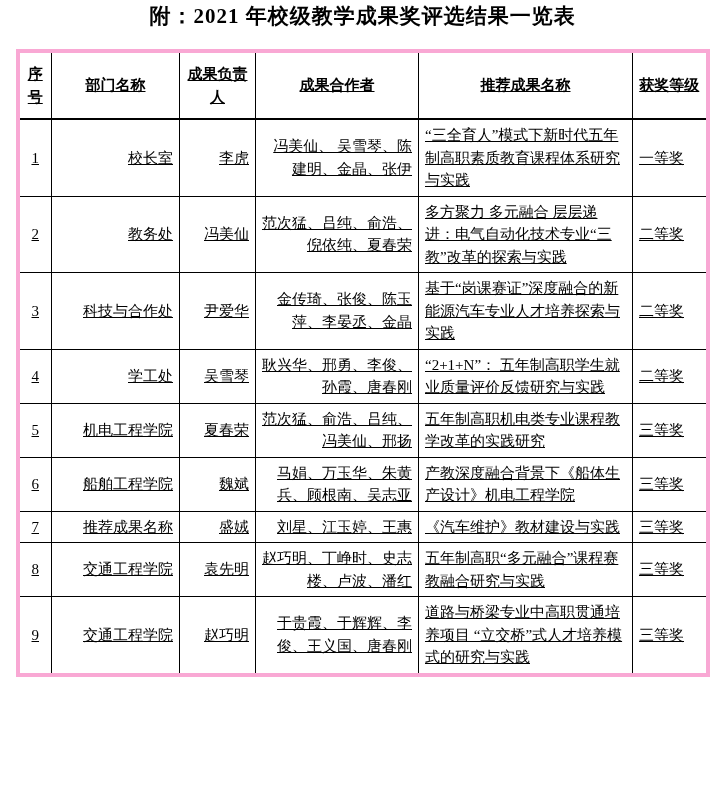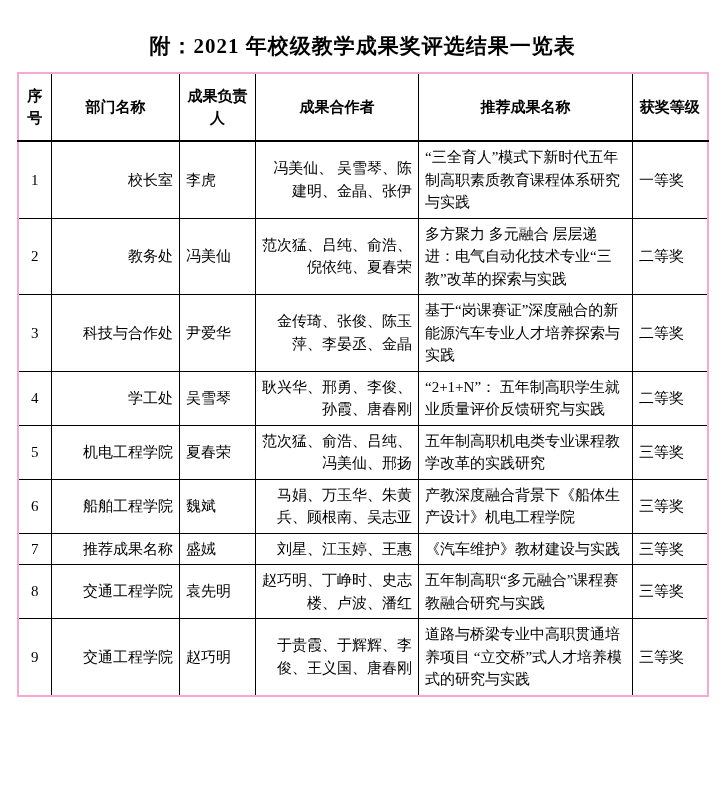--- a/index.html
+++ b/index.html
@@ -11,53 +11,54 @@
   }
   .page {
     width: 725px;
     height: 800px;
     box-sizing: border-box;
     background: #ffffff;
     overflow: hidden;
   }
   .doc-title {
     margin: 0;
-    padding: 32px 0 10px 0;
+    padding: 2px 0 10px 0;
     text-align: center;
     font-size: 21px;
     font-weight: bold;
     letter-spacing: 1px;
     font-family: Liberation Serif, serif;
   }
   table.results {
     border-collapse: collapse;
-    margin: 2px auto;
+    margin: 9px auto;
     width: 690px;
     table-layout: fixed;
-    border: 2px solid #f9a8d4;
+    border: 4px solid #f9a8d4;
+    text-decoration: underline;
   }
   table.results th,
   table.results td {
     border: 1px solid #000000;
     padding: 4px 6px;
     font-size: 15px;
     line-height: 1.5;
     vertical-align: middle;
     word-break: break-all;
     box-sizing: border-box;
   }
   table.results thead th {
     font-weight: bold;
     text-align: center;
     height: 68px;
     border-bottom: 2px solid #000000;
   }
   td.c-no      { text-align: center; }
   td.c-dept    { text-align: right; }
-  td.c-leader  { text-align: left; }
+  td.c-leader  { text-align: right; }
   td.c-collab  { text-align: right; }
   td.c-title   { text-align: left; }
   td.c-award   { }
   col.w-no     { width: 34px; }
   col.w-dept   { width: 128px; }
   col.w-leader { width: 76px; }
   col.w-collab { width: 163px; }
   col.w-title  { width: 214px; }
   col.w-award  { width: 75px; }
 </style>

